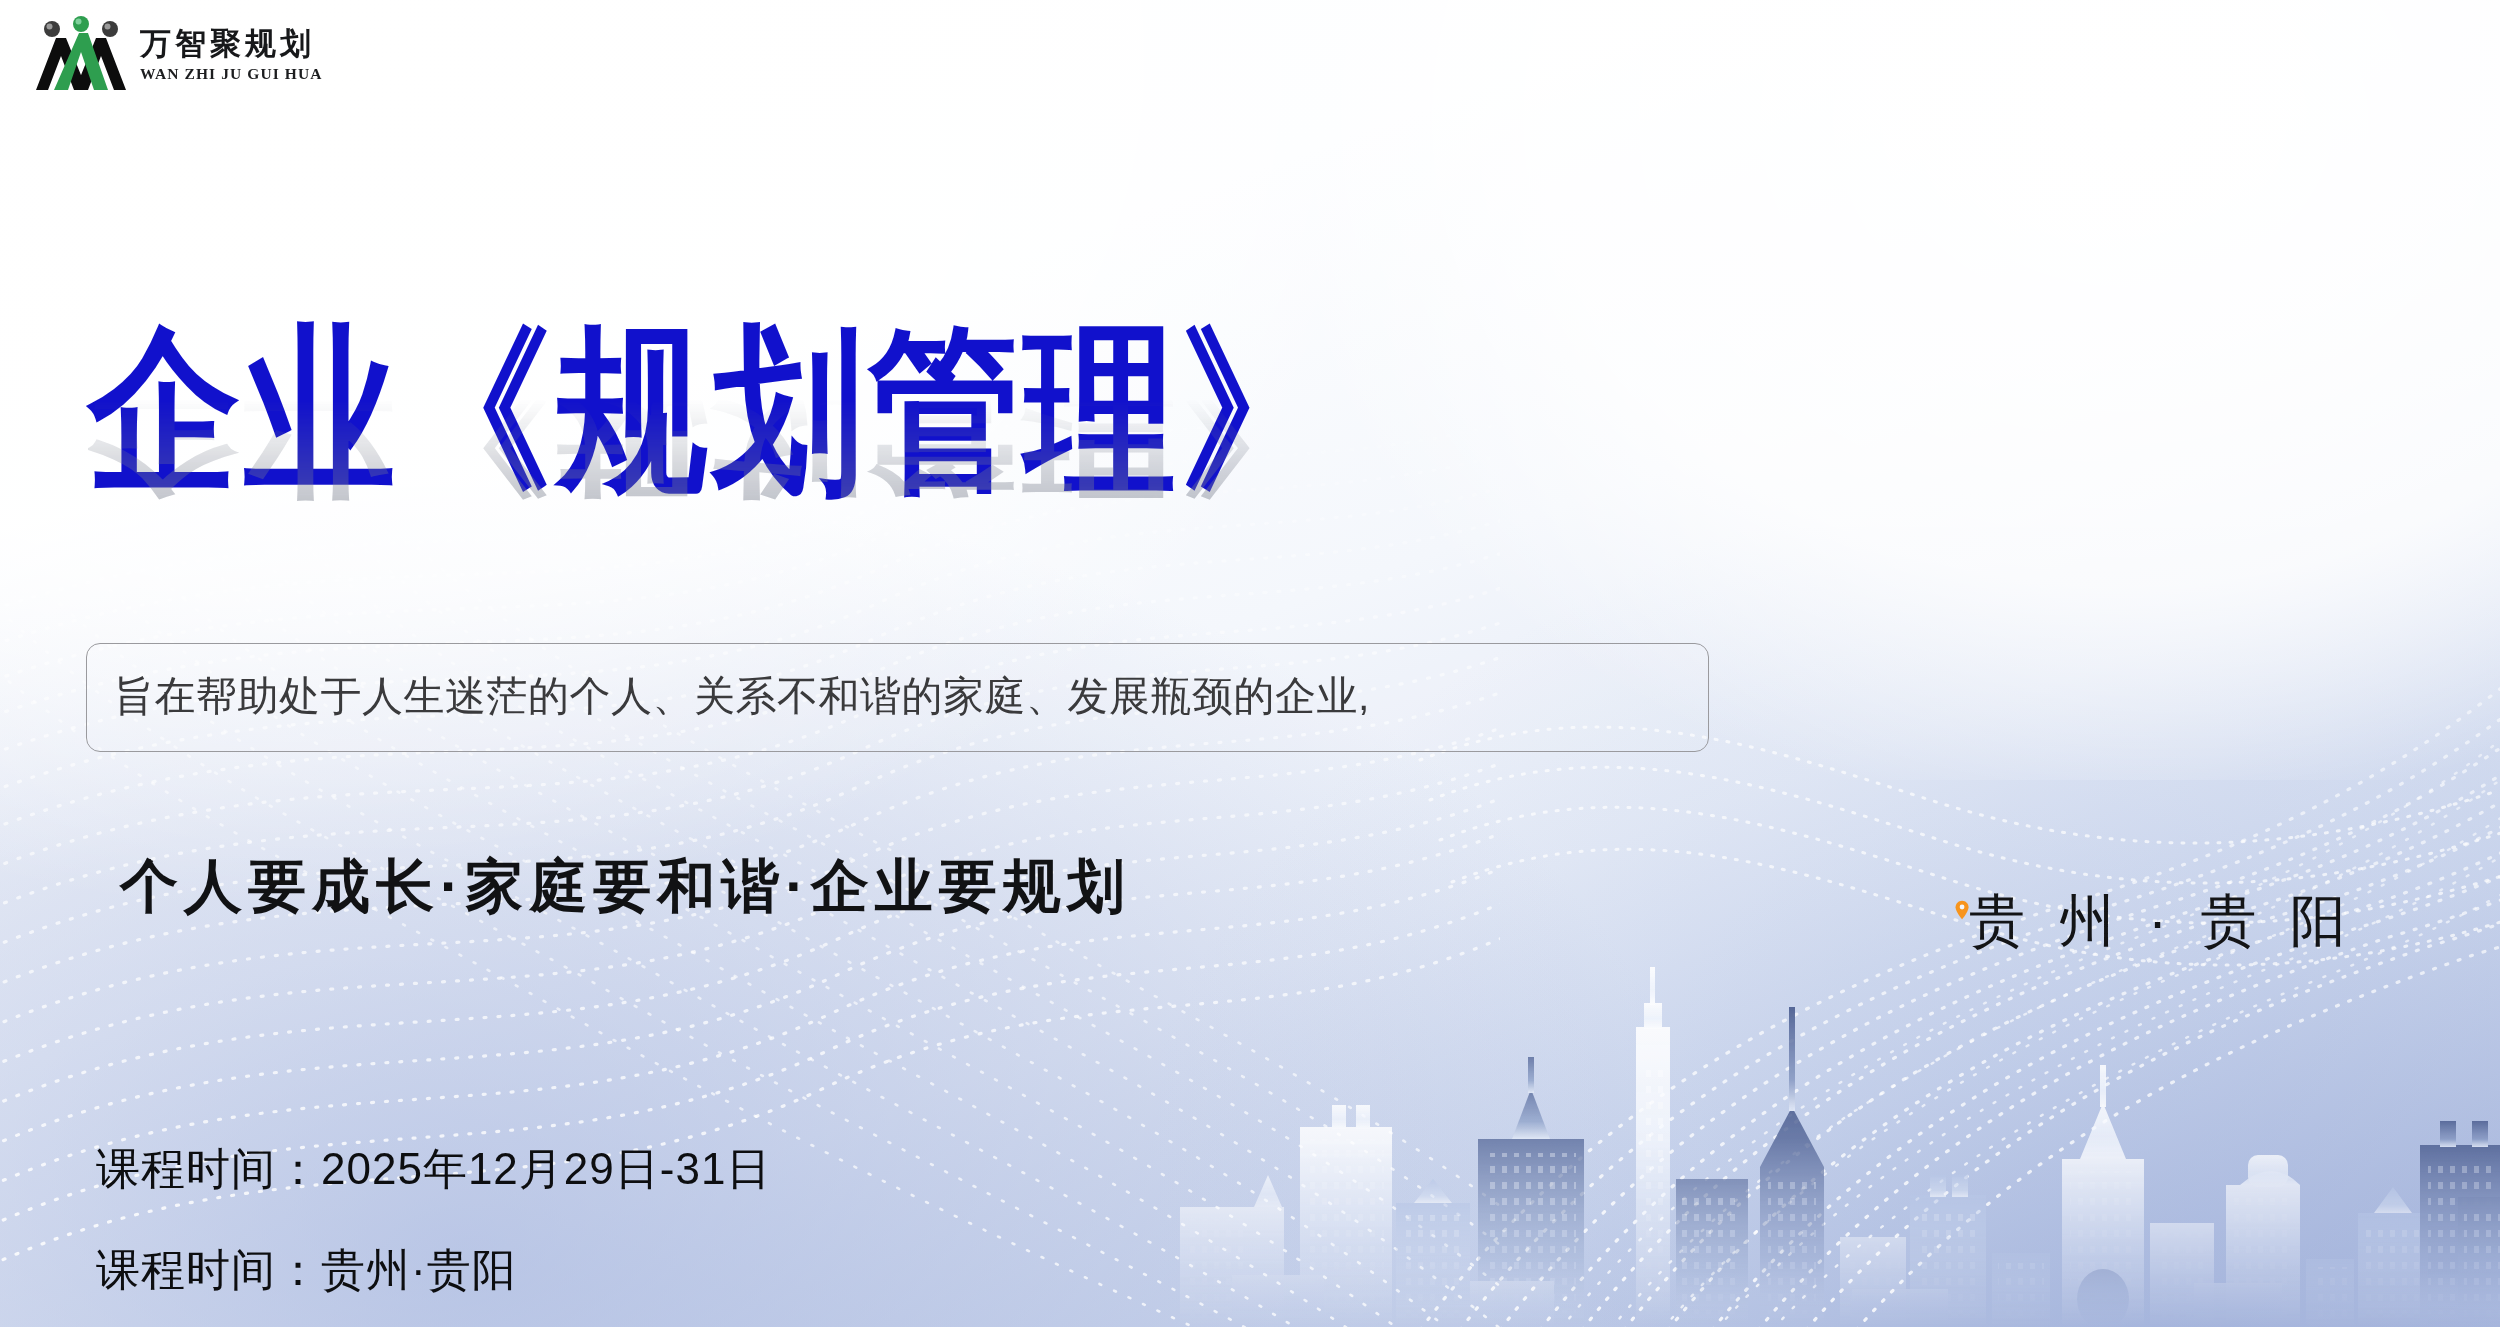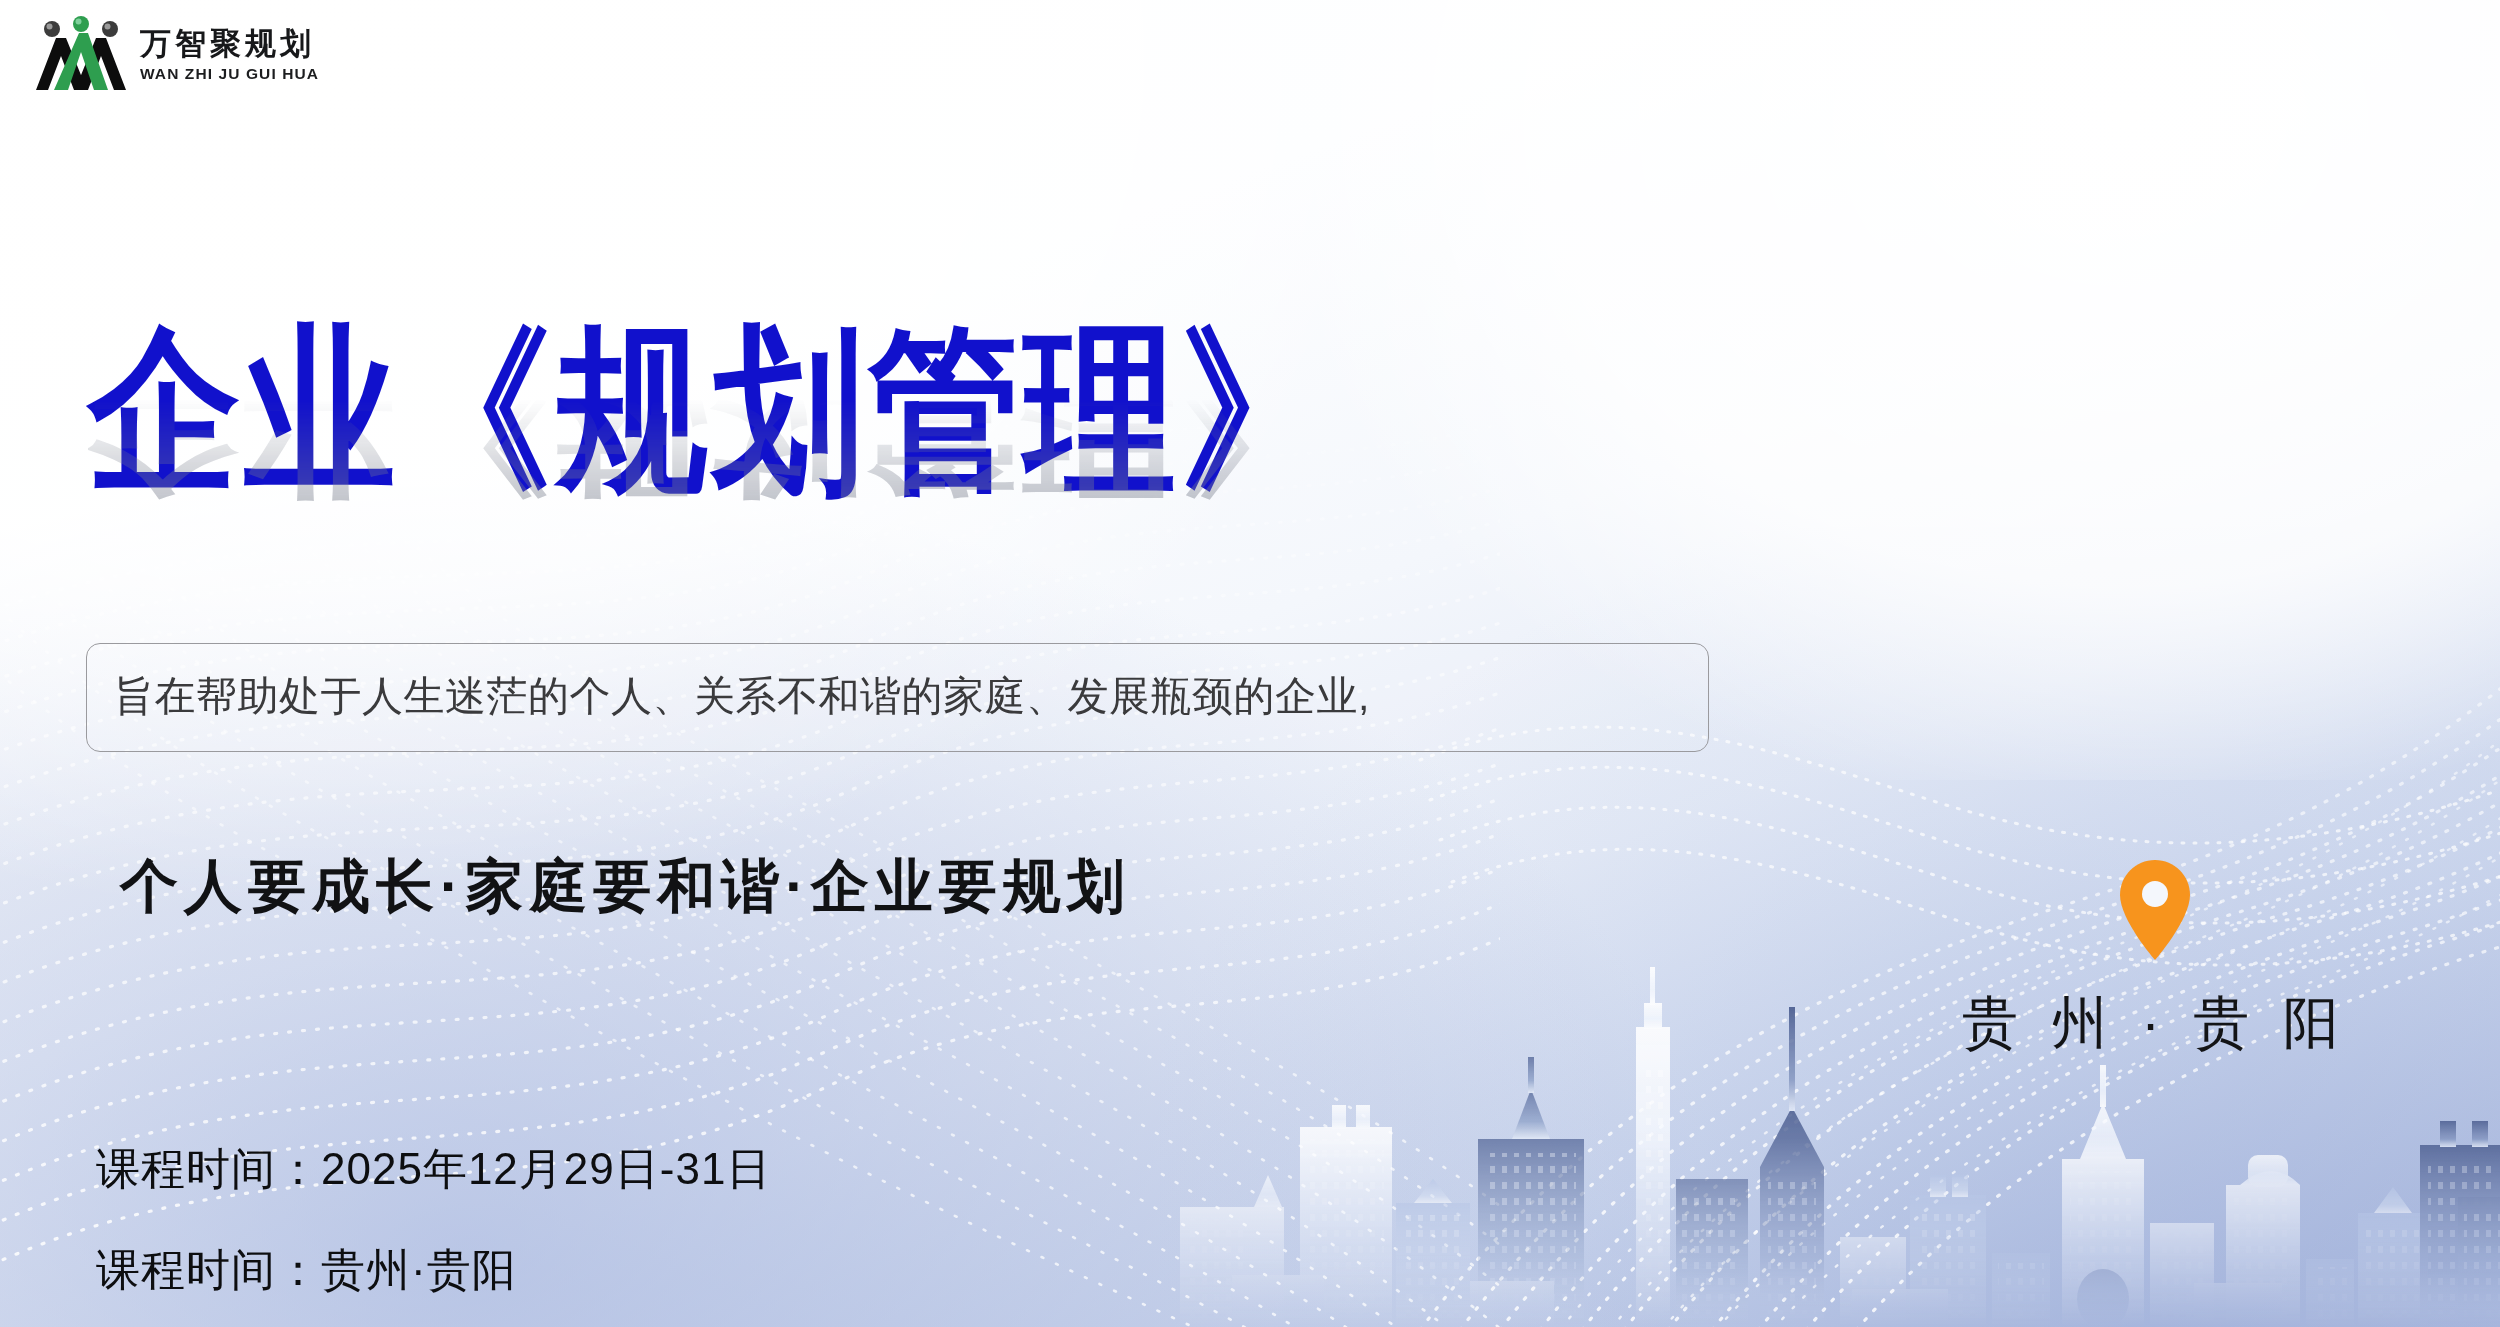--- a/index.html
+++ b/index.html
@@ -44,21 +44,21 @@
   }
   .logo-mark{width:90px;height:78px;display:block;}
   .logo-text{display:flex;flex-direction:column;justify-content:space-between;line-height:1;}
   .logo-cn{
     font-family:"Liberation Serif","DejaVu Serif",serif;
     font-size:31px;font-weight:700;color:#17181a;letter-spacing:4px;
     white-space:nowrap;
   }
   .logo-en{
     font-size:15.5px;font-weight:700;color:#1c1d1f;letter-spacing:1.1px;
-    margin-top:7px;white-space:nowrap;
+    margin-top:7px;white-space:nowrap;font-family:Liberation Serif, serif;
   }
 
   
   .title-wrap{position:absolute;left:88px;top:320px;z-index:25;}
   .title{
     font-family:"Liberation Sans","DejaVu Sans",sans-serif;
     font-size:152px;font-weight:700;color:#1111cc;
     letter-spacing:4px;line-height:1;white-space:nowrap;
     transform:scaleY(1.18);transform-origin:left top;
   }
@@ -92,21 +92,21 @@
   .slogan{
     position:absolute;left:120px;top:848px;z-index:25;
     font-family:"Liberation Sans","DejaVu Sans",sans-serif;
     font-size:58px;font-weight:700;color:#111214;
     letter-spacing:6px;white-space:nowrap;
   }
 
   
   .location{
     position:absolute;left:1955px;top:858px;width:400px;z-index:26;
-    display:flex;flex-direction:column;align-items:center;
+    display:flex;align-items:center;
   }
   .pin{width:76px;height:104px;display:block;}
   .location-text{
     margin-top:24px;
     font-family:"Liberation Sans","DejaVu Sans",sans-serif;
     font-size:56px;font-weight:500;color:#131416;
     letter-spacing:9px;white-space:nowrap;
   }
 
   

